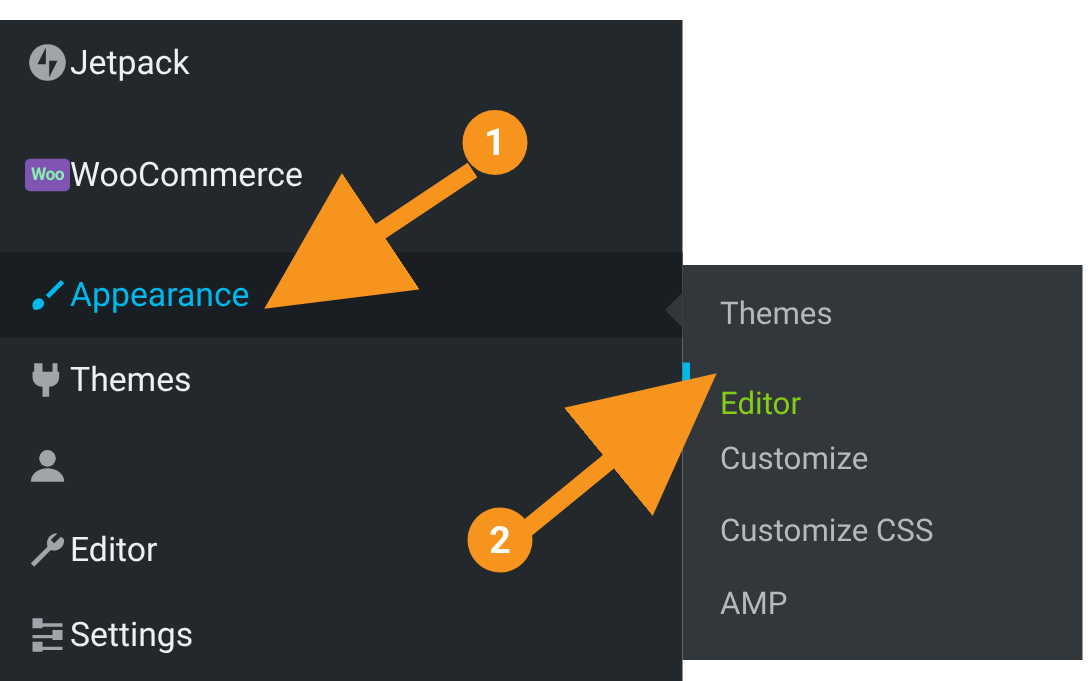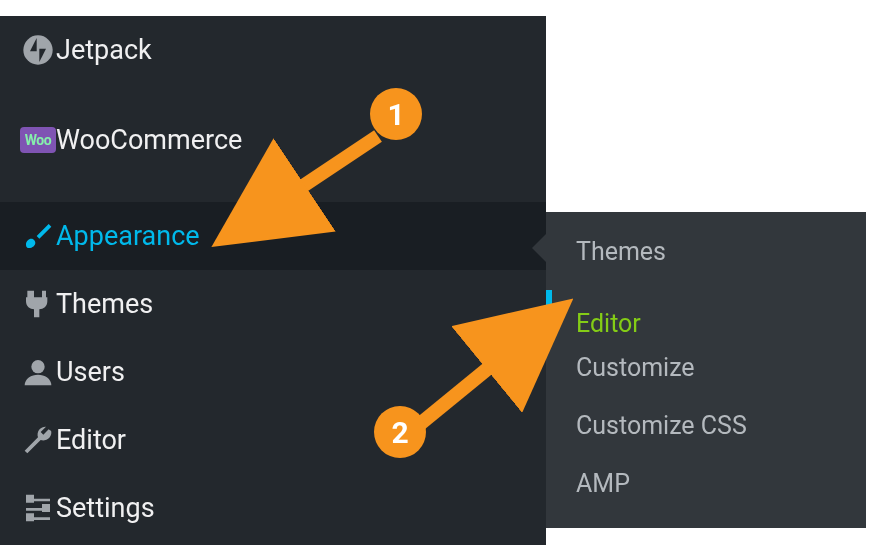--- a/index.html
+++ b/index.html
@@ -135,21 +135,20 @@
     <span>Themes</span>
   </div>
 
   <div class="menu-item">
     <span class="icon">
       <svg viewBox="0 0 24 24">
           <circle cx="12" cy="8" r="5"></circle>
           <path d="M2 22c0-5 5-8 10-8s10 3 10 8H2z"></path>
         </svg>
     </span>
-    <span>Users</span>
   </div>
 
   <div class="menu-item">
     <span class="icon">
       <svg viewBox="0 0 24 24">
           <path d="M22 6a6 6 0 0 1-8 6L4 22l-2-2L12 10a6 6 0 0 1 6-8l-4 4 2 2 4-4c1 1 2 1 2 2z"></path>
         </svg>
     </span>
     <span>Editor</span>
   </div>

